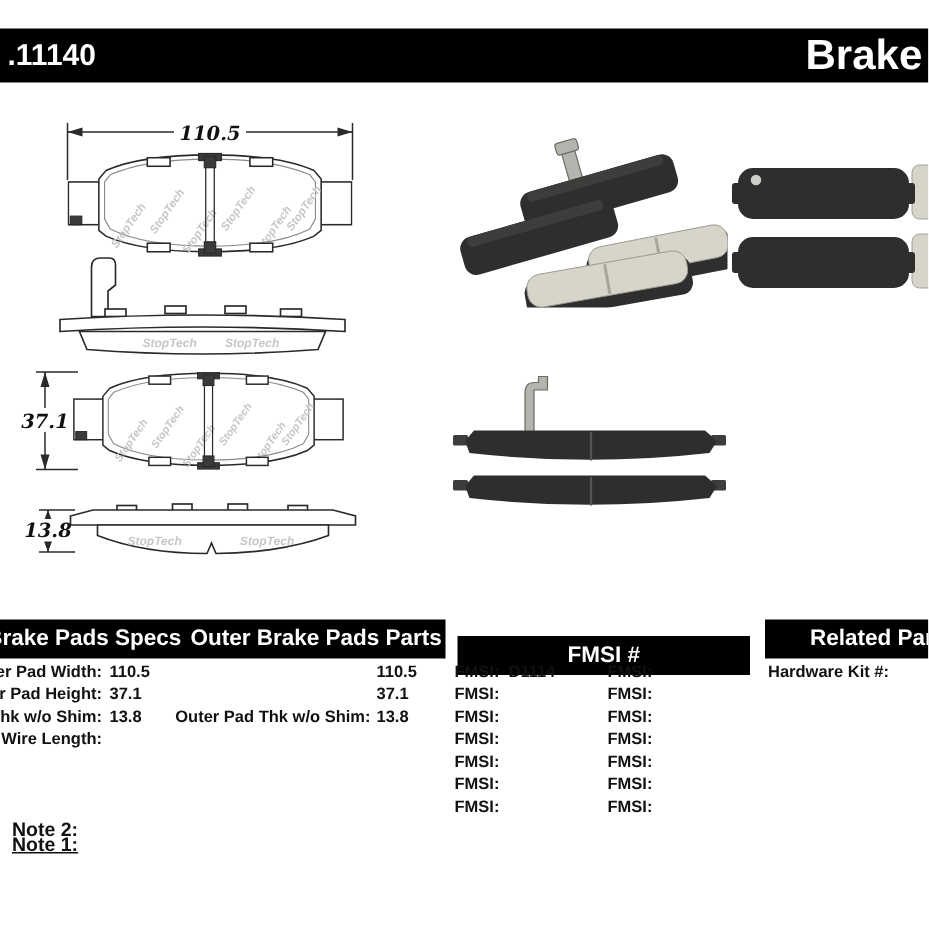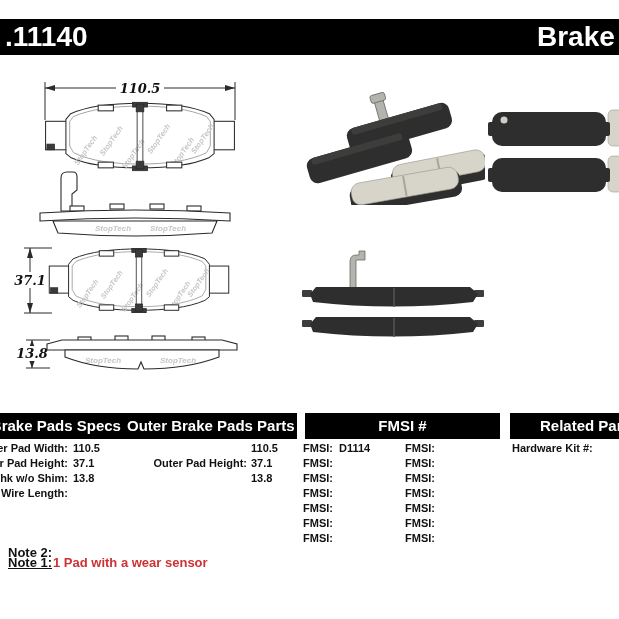--- a/index.html
+++ b/index.html
@@ -2,21 +2,21 @@
 <html><head>
 <meta charset="utf-8">
 <style>
   html,body{margin:0;padding:0;background:#fff;}
   #page{position:relative;width:619px;height:619px;background:#fff;overflow:hidden;
         font-family:"Liberation Sans",sans-serif;}
 
   
   .titlebar{position:absolute;left:0;top:19px;width:619px;height:36px;background:#000;}
   .titlebar .pn{position:absolute;left:5px;top:0;line-height:36px;color:#fff;
-      font-size:28px;font-weight:bold;white-space:nowrap;}
+      font-size:20px;font-weight:bold;white-space:nowrap;}
   .titlebar .pt{position:absolute;left:537px;top:0;line-height:36px;color:#fff;
       font-size:28px;font-weight:bold;white-space:nowrap;}
 
   
   .drw{position:absolute;}
   .dim-label{font-family:"DejaVu Serif",serif;font-style:italic;font-weight:bold;
       font-size:13px;fill:#111;}
   .wm{font-family:"Liberation Sans",sans-serif;font-size:8px;font-weight:bold;
       font-style:italic;fill:#c6c6c6;}
   .oln{fill:#fff;stroke:#2a2a2a;stroke-width:1.1;}
@@ -189,21 +189,21 @@
       <rect class="ph-dark2" x="176" y="70" width="10" height="7" rx="1"></rect>
       <path class="ph-dark" d="M12,74 L18,67 L172,67 L180,74 L175,82 Q95,91 15,82 Z"></path>
       <line x1="96" y1="68" x2="96" y2="87" stroke="#55554f" stroke-width="1.5"></line>
     </g>
   </svg>
 
   <div class="hbar" style="left:0;width:297px;">
     <span class="abs" style="left:-50px;">Inner Brake Pads Specs</span>
     <span class="abs" style="left:127px;">Outer Brake Pads Parts</span>
   </div>
-  <div class="hbar" style="left:305px;width:195px;text-align:center;">
+  <div class="hbar" style="left:305px;width:195px;text-align:center;margin-top:11px;">
     <span>FMSI #</span>
   </div>
   <div class="hbar" style="left:510px;width:109px;">
     <span class="abs" style="left:30px;">Related Parts</span>
   </div>
 
   <div class="row" style="top:441px;">
     <span class="lab" style="left:-92px;width:160px;">Inner Pad Width:</span>
     <span class="val" style="left:73px;">110.5</span>
   </div>
@@ -217,24 +217,24 @@
   </div>
   <div class="row" style="top:486px;">
     <span class="lab" style="left:-92px;width:160px;">Sensor Wire Length:</span>
     <span class="val" style="left:73px;"></span>
   </div>
 
   <div class="row" style="top:441px;">
     <span class="val" style="left:251px;">110.5</span>
   </div>
   <div class="row" style="top:456px;">
-    <span class="lab" style="left:87px;width:160px;">Outer Pad Height:</span>
     <span class="val" style="left:251px;">37.1</span>
   </div>
   <div class="row" style="top:471px;">
+    <span class="lab" style="left:87px;width:160px;">Outer Pad Thk w/o Shim:</span>
     <span class="val" style="left:251px;">13.8</span>
   </div>
 
   <div class="fmrow" style="top:441px;">
     <span class="fl1">FMSI:</span>
     <span class="fv1">D1114</span>
     <span class="fl2">FMSI:</span>
     <span class="fv2"></span>
   </div>
   <div class="fmrow" style="top:456px;">
@@ -273,17 +273,16 @@
     <span class="fl2">FMSI:</span>
     <span class="fv2"></span>
   </div>
 
   <div class="row" style="top:441px;">
     <span class="val" style="left:512px;">Hardware Kit #:</span>
     <span class="val" style="left:595px;"></span>
   </div>
 
   <div class="note-lab" style="top:555px;text-decoration:underline;">Note 1:</div>
-  <div class="note-red" style="top:555px;">1 Pad with a wear sensor</div>
   <div class="note-lab" style="top:545px;">Note 2:</div>
   <div class="note-red" style="top:573px;"></div>
 
 </div>
 
 </body></html>

